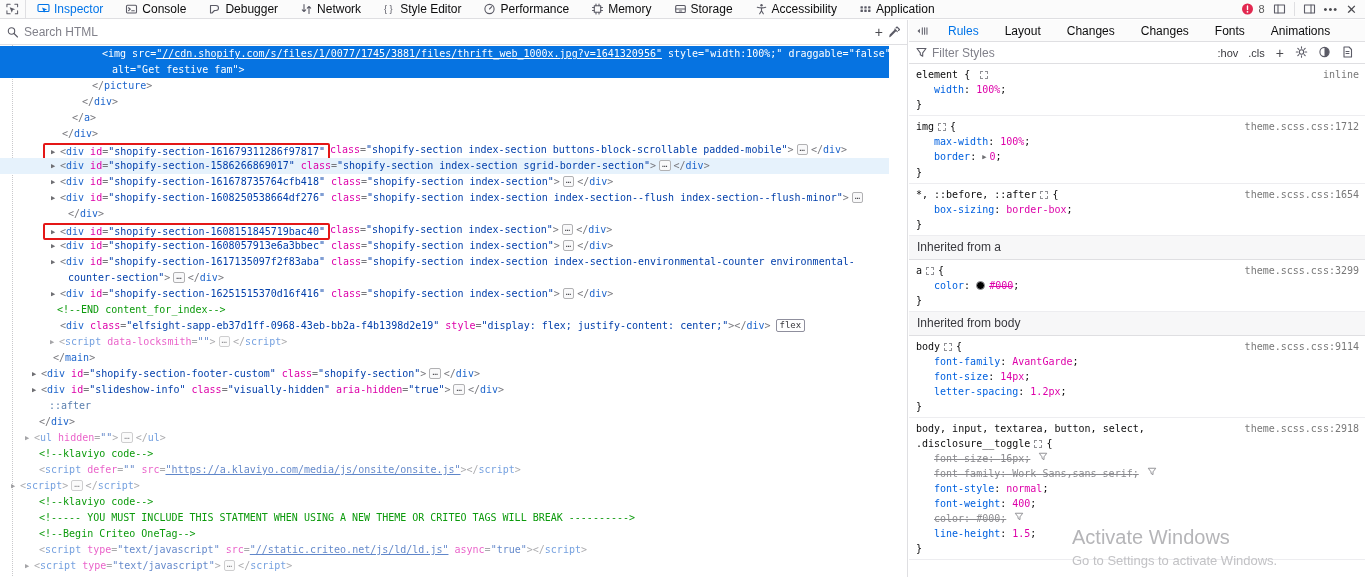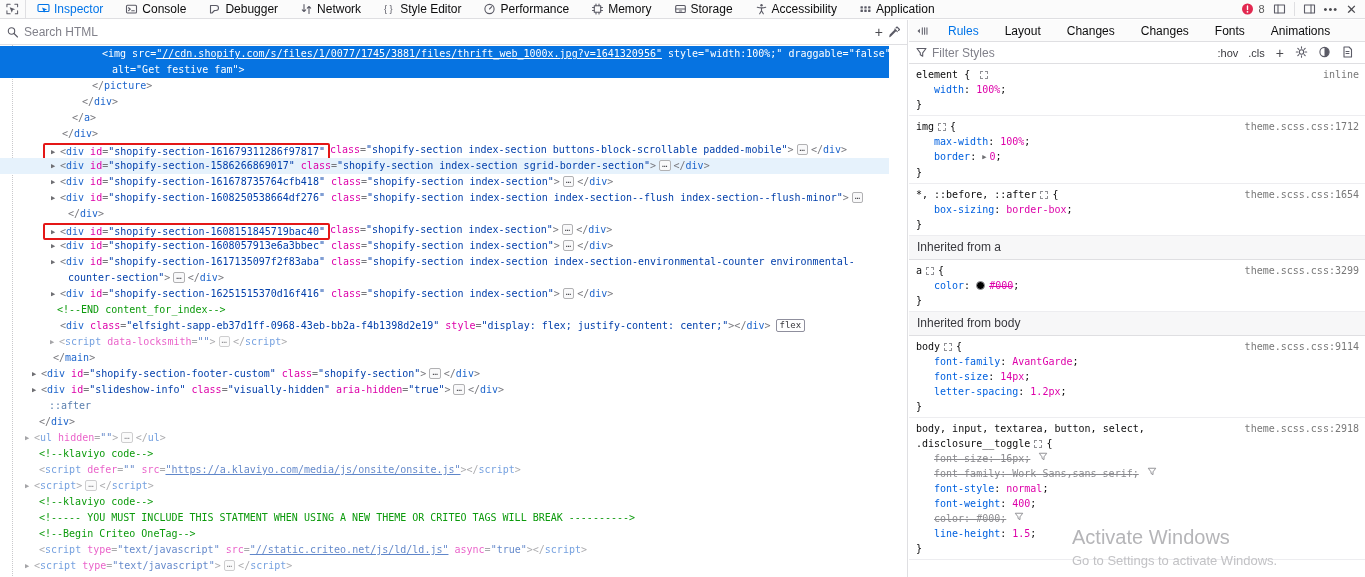--- a/index.html
+++ b/index.html
@@ -295,21 +295,21 @@
           <div class="mk-row" style="padding-left: 60px;"><span class="tk-a">&lt;</span><span class="tk-t">div</span><span class="tk-n"> class</span><span class="tk-e">=</span><span class="tk-v">"elfsight-sapp-eb37d1ff-0968-43eb-bb2a-f4b1398d2e19"</span><span class="tk-n"> style</span><span class="tk-e">=</span><span class="tk-v">"display: flex; justify-content: center;"</span><span class="tk-a">&gt;</span><span class="tk-a">&lt;/</span><span class="tk-t">div</span><span class="tk-a">&gt;</span><span class="flex-badge">flex</span></div>
           <div class="mk-row dim" style="padding-left: 59px;"><span class="arrow">▶</span><span class="tk-a">&lt;</span><span class="tk-t">script</span><span class="tk-n"> data-locksmith</span><span class="tk-e">=</span><span class="tk-v">""</span><span class="tk-a">&gt;</span><span class="ell">…</span><span class="tk-a">&lt;/</span><span class="tk-t">script</span><span class="tk-a">&gt;</span></div>
           <div class="mk-row" style="padding-left: 53px;"><span class="tk-a">&lt;/</span><span class="tk-t">main</span><span class="tk-a">&gt;</span></div>
           <div class="mk-row" style="padding-left: 41px;"><span class="arrow">▶</span><span class="tk-a">&lt;</span><span class="tk-t">div</span><span class="tk-n"> id</span><span class="tk-e">=</span><span class="tk-v">"shopify-section-footer-custom"</span><span class="tk-n"> class</span><span class="tk-e">=</span><span class="tk-v">"shopify-section"</span><span class="tk-a">&gt;</span><span class="ell">…</span><span class="tk-a">&lt;/</span><span class="tk-t">div</span><span class="tk-a">&gt;</span></div>
           <div class="mk-row" style="padding-left: 41px;"><span class="arrow">▶</span><span class="tk-a">&lt;</span><span class="tk-t">div</span><span class="tk-n"> id</span><span class="tk-e">=</span><span class="tk-v">"slideshow-info"</span><span class="tk-n"> class</span><span class="tk-e">=</span><span class="tk-v">"visually-hidden"</span><span class="tk-n"> aria-hidden</span><span class="tk-e">=</span><span class="tk-v">"true"</span><span class="tk-a">&gt;</span><span class="ell">…</span><span class="tk-a">&lt;/</span><span class="tk-t">div</span><span class="tk-a">&gt;</span></div>
           <div class="mk-row" style="padding-left: 49px;"><span class="tk-ps">::after</span></div>
           <div class="mk-row" style="padding-left: 39px;"><span class="tk-a">&lt;/</span><span class="tk-t">div</span><span class="tk-a">&gt;</span></div>
           <div class="mk-row dim" style="padding-left: 34px;"><span class="arrow">▶</span><span class="tk-a">&lt;</span><span class="tk-t">ul</span><span class="tk-n"> hidden</span><span class="tk-e">=</span><span class="tk-v">""</span><span class="tk-a">&gt;</span><span class="ell">…</span><span class="tk-a">&lt;/</span><span class="tk-t">ul</span><span class="tk-a">&gt;</span></div>
           <div class="mk-row" style="padding-left: 39px;"><span class="tk-c">&lt;!--klaviyo code--&gt;</span></div>
           <div class="mk-row dim" style="padding-left: 39px;"><span class="tk-a">&lt;</span><span class="tk-t">script</span><span class="tk-n"> defer</span><span class="tk-e">=</span><span class="tk-v">""</span><span class="tk-n"> src</span><span class="tk-e">=</span><span class="tk-l">"https://a.klaviyo.com/media/js/onsite/onsite.js"</span><span class="tk-a">&gt;</span><span class="tk-a">&lt;/</span><span class="tk-t">script</span><span class="tk-a">&gt;</span></div>
-          <div class="mk-row dim" style="padding-left: 34px;"><span class="arrow">▶</span><span class="tk-a">&lt;</span><span class="tk-t">script</span><span class="tk-a">&gt;</span><span class="ell">…</span><span class="tk-a">&lt;/</span><span class="tk-t">script</span><span class="tk-a">&gt;</span></div>
+          <div class="mk-row dim" style="padding-left: 20px;"><span class="arrow">▶</span><span class="tk-a">&lt;</span><span class="tk-t">script</span><span class="tk-a">&gt;</span><span class="ell">…</span><span class="tk-a">&lt;/</span><span class="tk-t">script</span><span class="tk-a">&gt;</span></div>
           <div class="mk-row" style="padding-left: 39px;"><span class="tk-c">&lt;!--klaviyo code--&gt;</span></div>
           <div class="mk-row" style="padding-left: 39px;"><span class="tk-c">&lt;!----- YOU MUST INCLUDE THIS STATMENT WHEN USING A NEW THEME OR CRITEO TAGS WILL BREAK ----------&gt;</span></div>
           <div class="mk-row" style="padding-left: 39px;"><span class="tk-c">&lt;!--Begin Criteo OneTag--&gt;</span></div>
           <div class="mk-row dim" style="padding-left: 39px;"><span class="tk-a">&lt;</span><span class="tk-t">script</span><span class="tk-n"> type</span><span class="tk-e">=</span><span class="tk-v">"text/javascript"</span><span class="tk-n"> src</span><span class="tk-e">=</span><span class="tk-l">"//static.criteo.net/js/ld/ld.js"</span><span class="tk-n"> async</span><span class="tk-e">=</span><span class="tk-v">"true"</span><span class="tk-a">&gt;</span><span class="tk-a">&lt;/</span><span class="tk-t">script</span><span class="tk-a">&gt;</span></div>
           <div class="mk-row dim" style="padding-left: 34px;"><span class="arrow">▶</span><span class="tk-a">&lt;</span><span class="tk-t">script</span><span class="tk-n"> type</span><span class="tk-e">=</span><span class="tk-v">"text/javascript"</span><span class="tk-a">&gt;</span><span class="ell">…</span><span class="tk-a">&lt;/</span><span class="tk-t">script</span><span class="tk-a">&gt;</span></div>
           <div class="mk-row" style="padding-left: 39px;"><span class="tk-c">&lt;!--End Criteo OneTag--&gt;</span></div>
         </div>
       <div class="mk-scroll">
         <div class="mk-up">▲</div>
         <div class="mk-thumb"></div>

